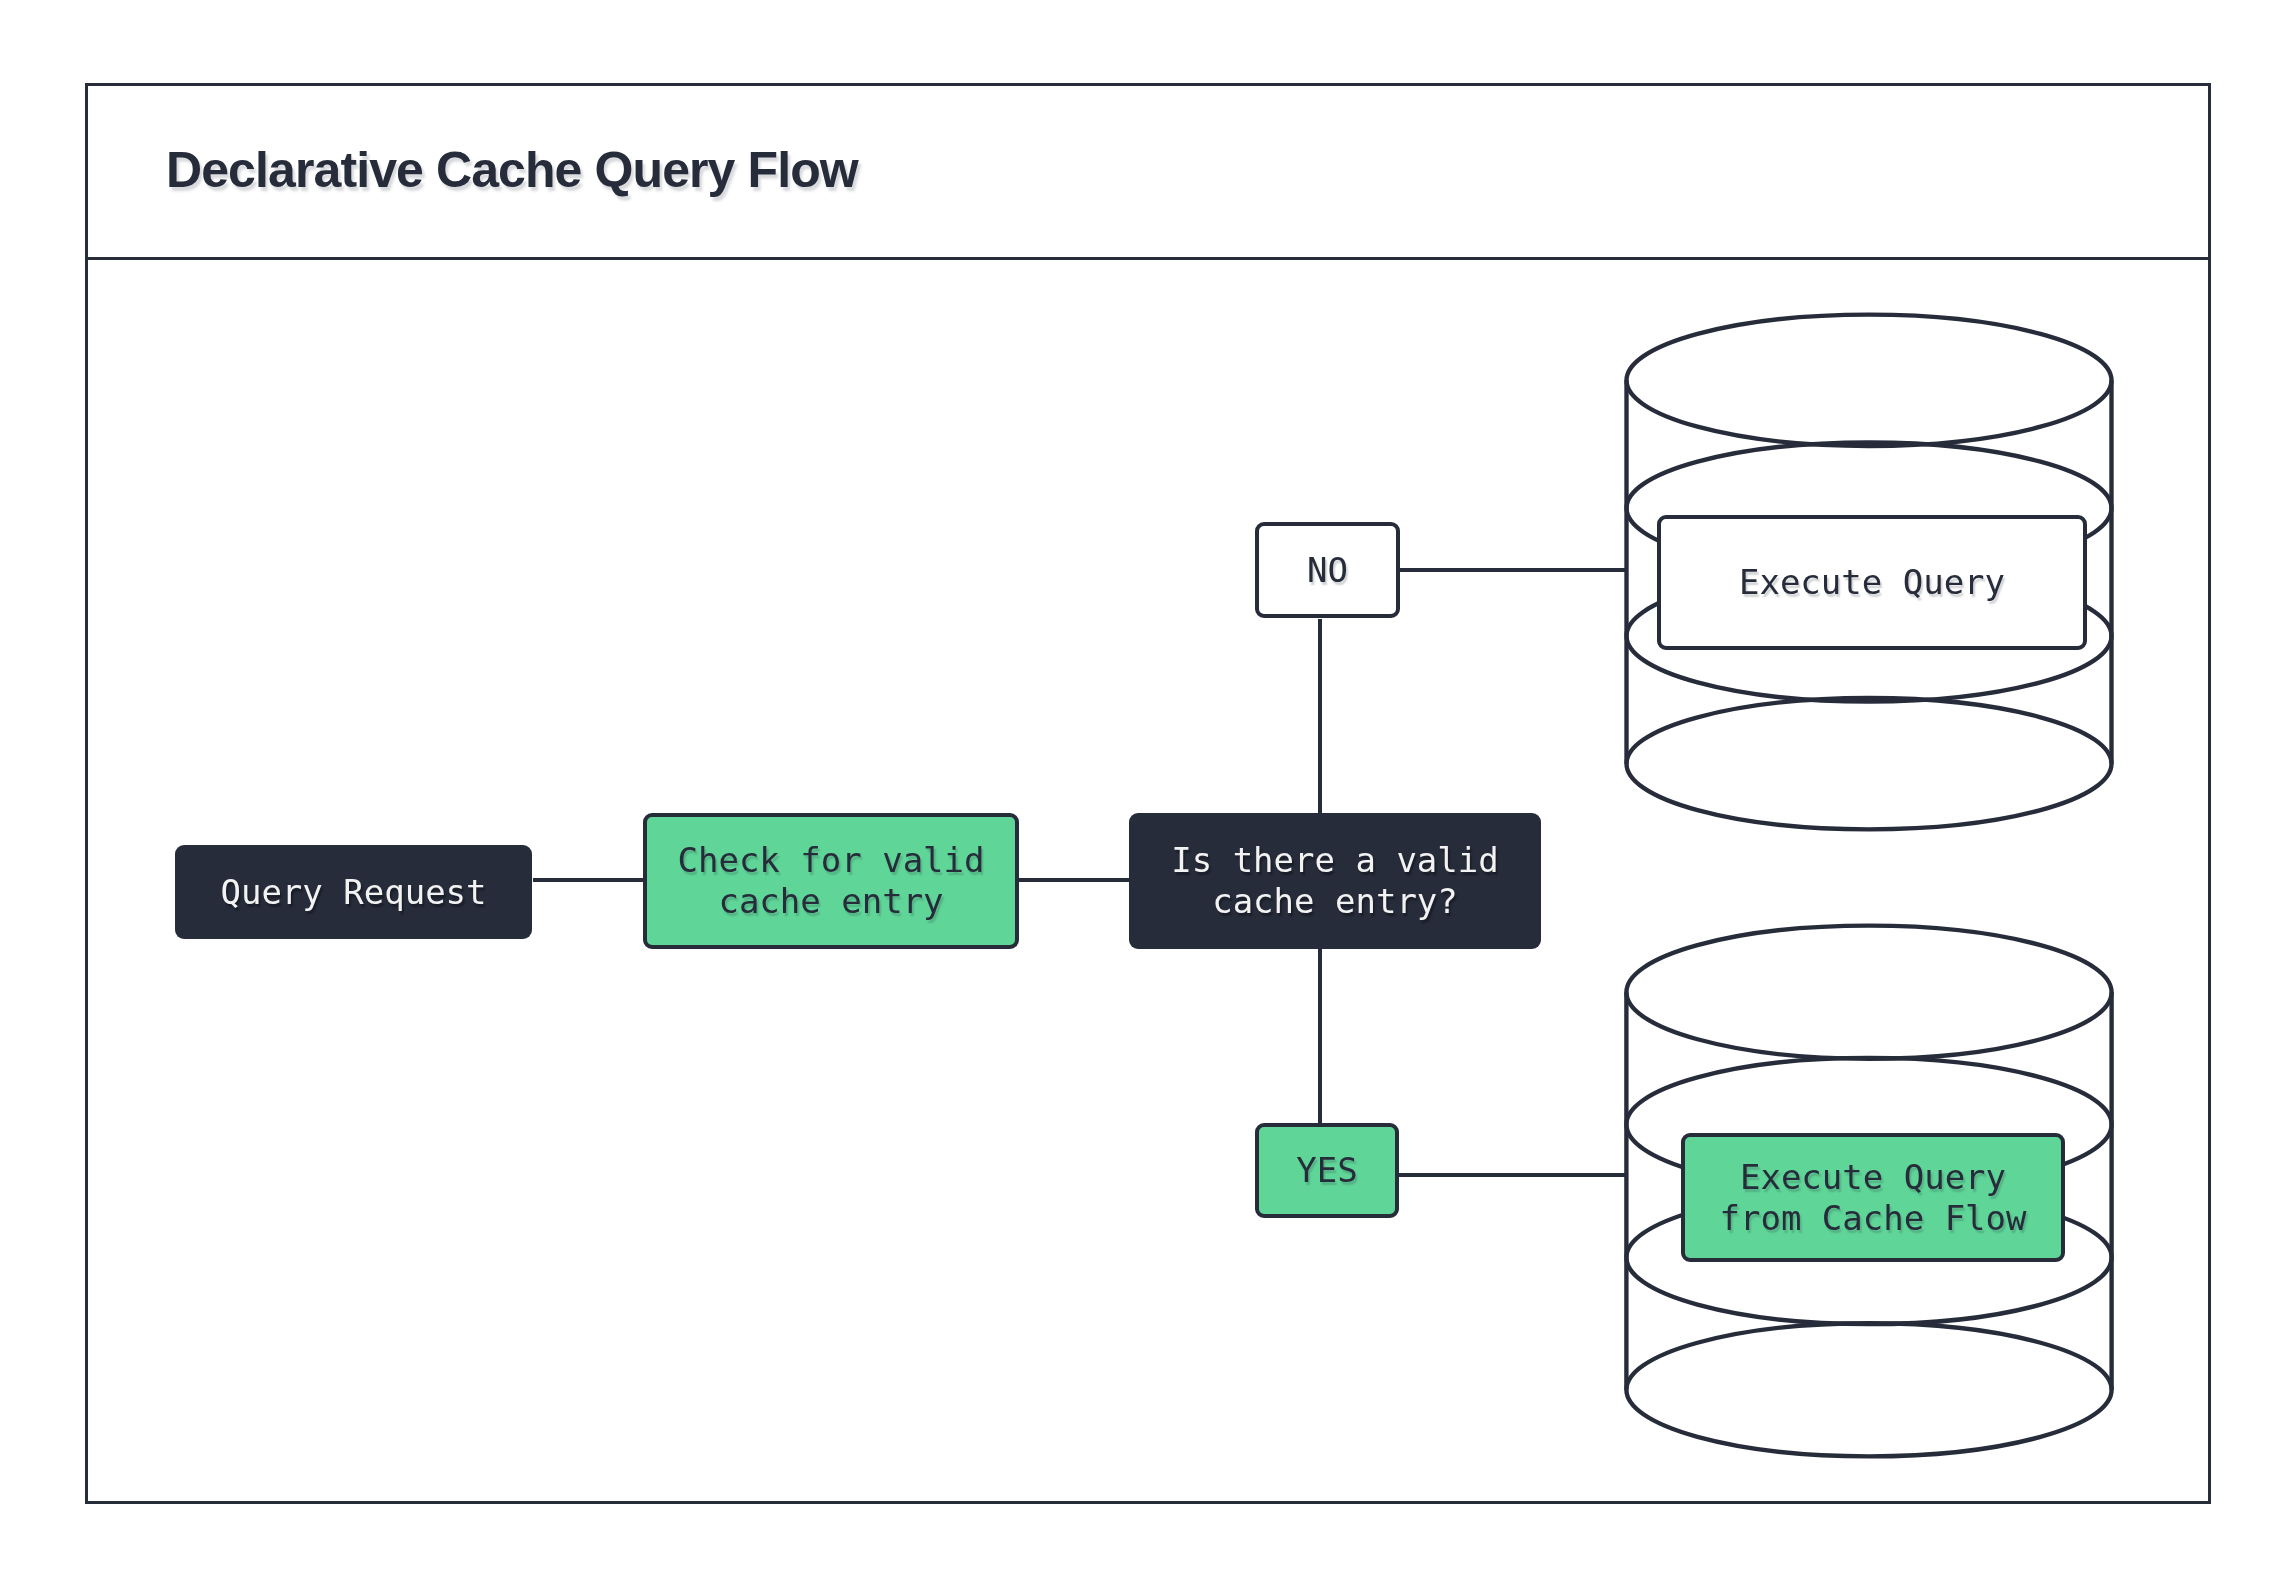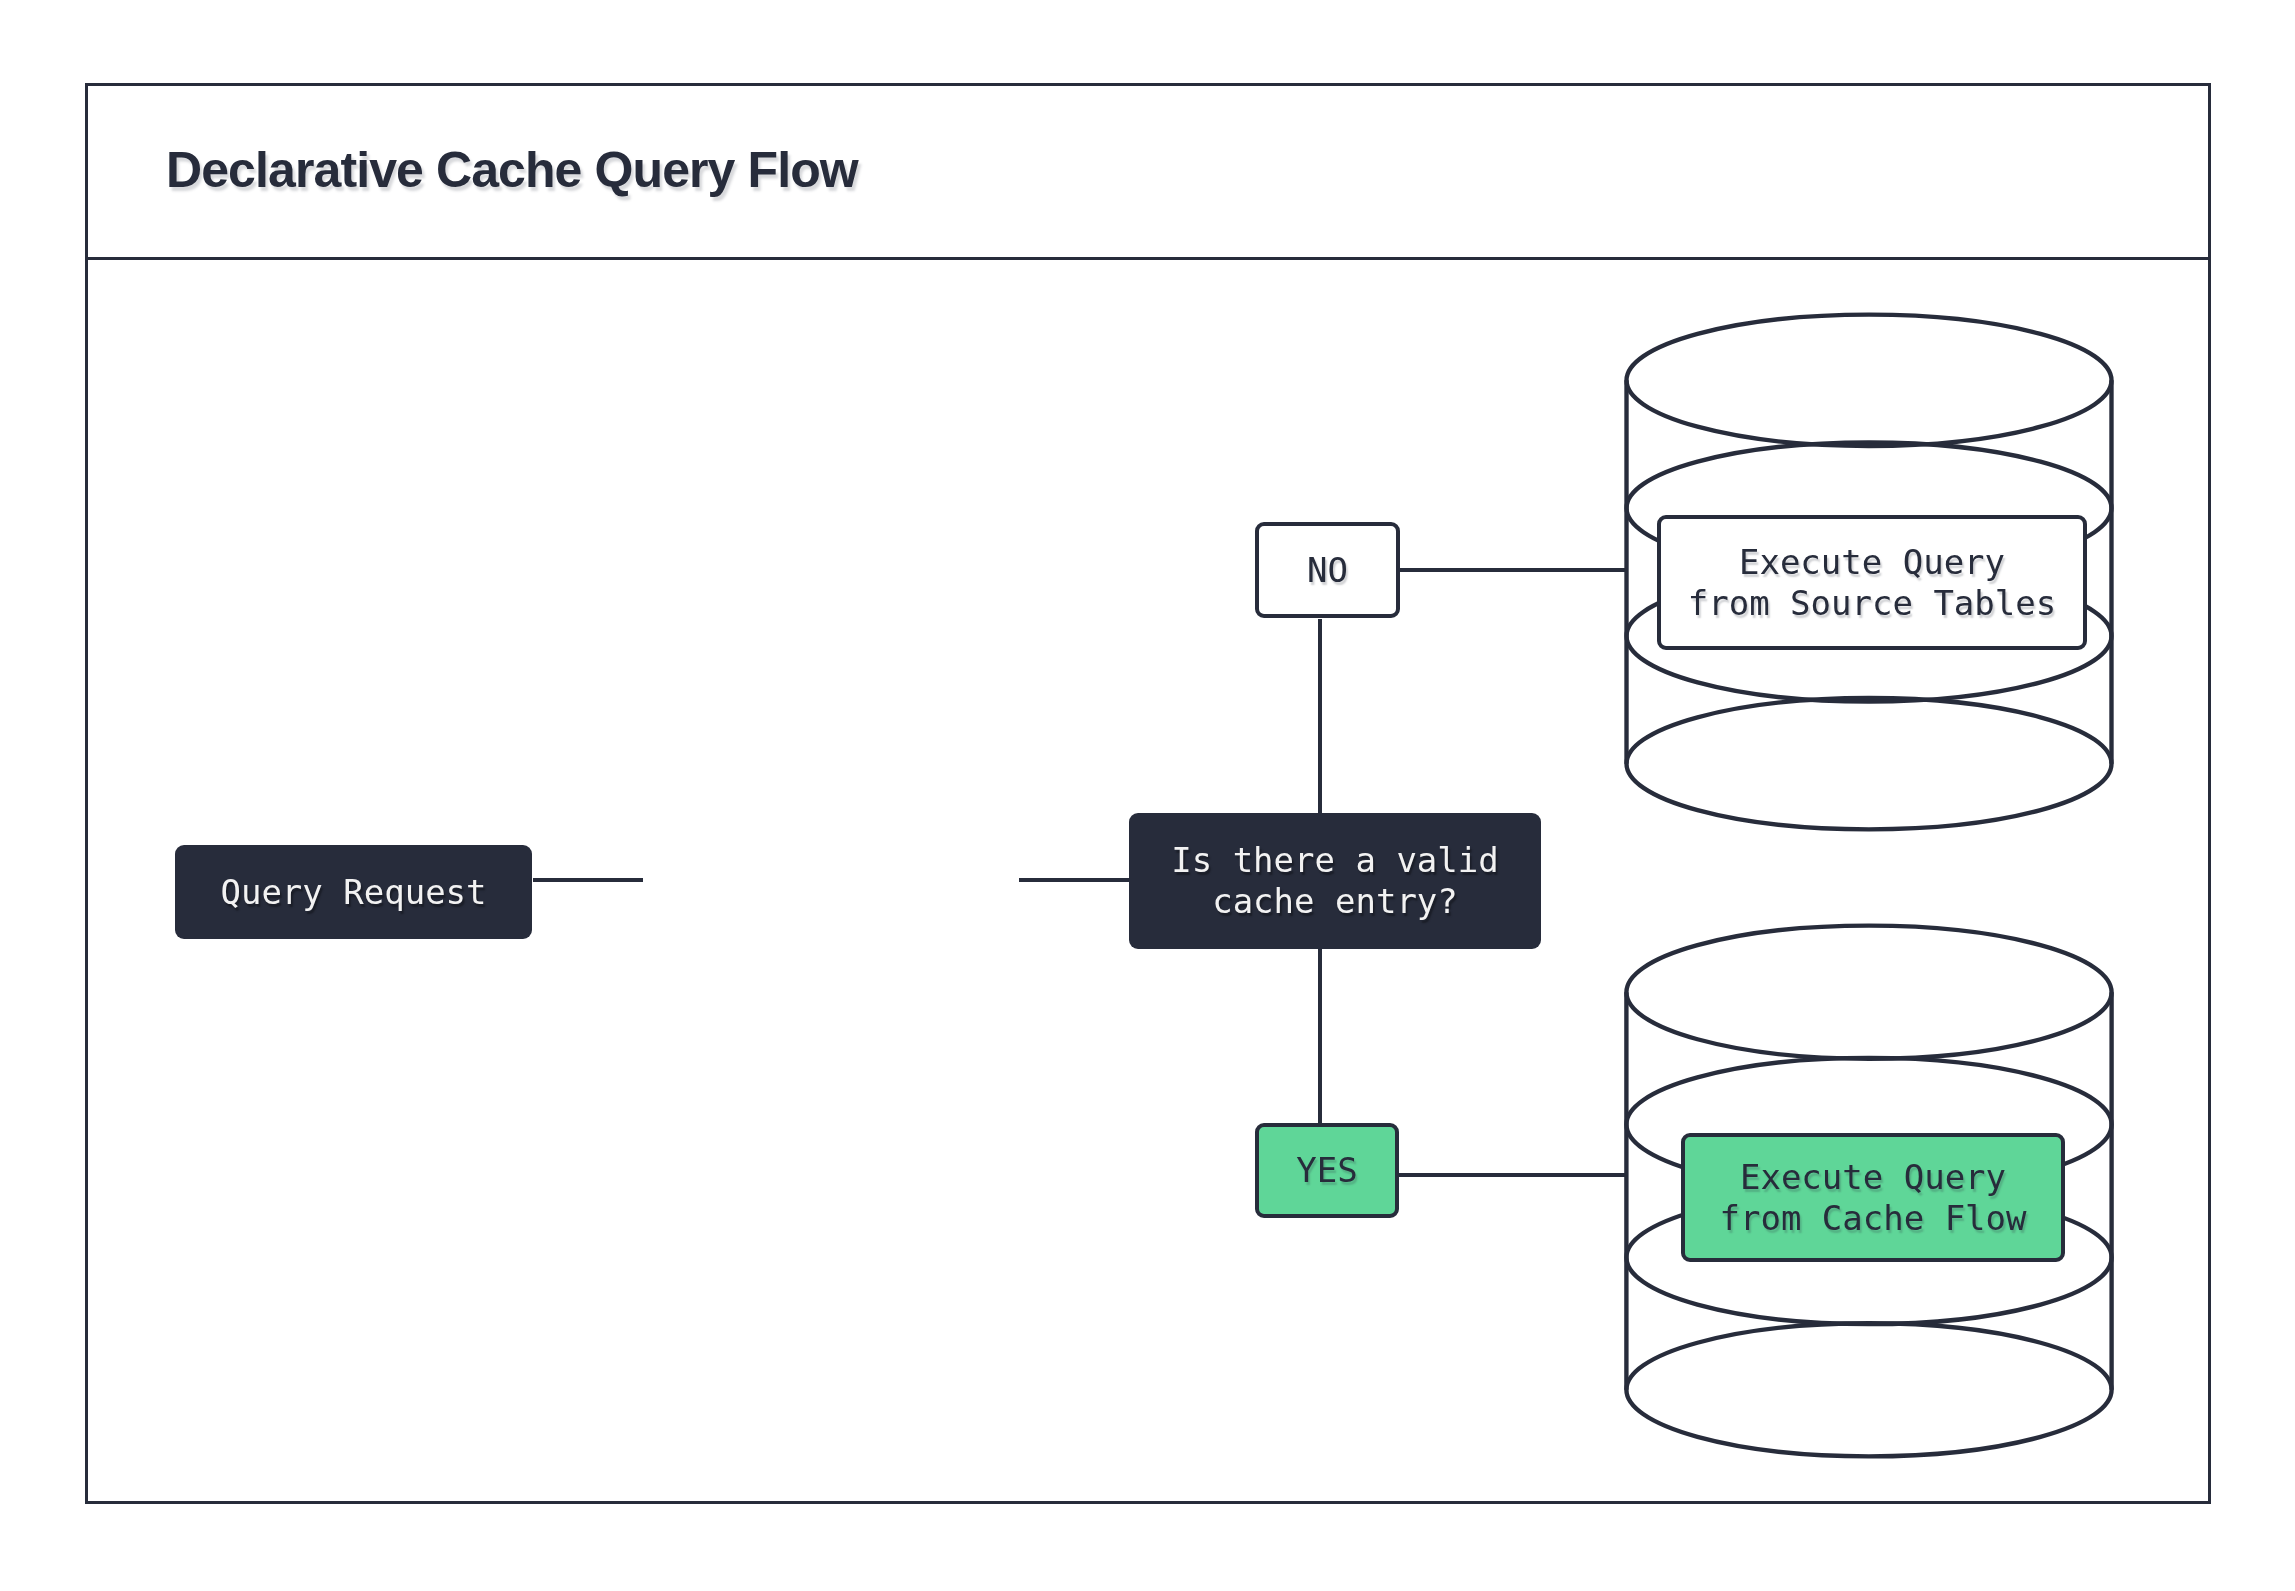--- a/index.html
+++ b/index.html
@@ -128,37 +128,40 @@
     <ellipse cx="283" cy="533" rx="277" ry="76"></ellipse>
     <ellipse cx="283" cy="382" rx="277" ry="76"></ellipse>
     <ellipse cx="283" cy="230" rx="277" ry="76"></ellipse>
     <ellipse cx="283" cy="79" rx="277" ry="76"></ellipse>
   </svg>
 
   <div class="node dark" style="left:175px; top:829px; width:357px; height:94px;margin-top:16px;">
     <span>Query Request</span>
   </div>
 
+  <div class="node green" style="left:643px; top:813px; width:376px; height:136px;">
+    <span>Check for valid</span>
+    <span>cache entry</span>
+  </div>
 
   <div class="node dark" style="left:1129px; top:813px; width:412px; height:136px;">
     <span>Is there a valid</span>
     <span>cache entry?</span>
   </div>
 
   <div class="node white" style="left:1255px; top:522px; width:145px; height:96px;">
     <span>NO</span>
   </div>
 
   <div class="node green" style="left:1255px; top:1123px; width:144px; height:95px;">
     <span>YES</span>
   </div>
 
   <div class="node white" style="left:1657px; top:515px; width:430px; height:135px;">
     <span>Execute Query</span>
-    <span>from Source Tables</span>
   </div>
 
   <div class="node green" style="left:1681px; top:1133px; width:384px; height:129px;">
     <span>Execute Query</span>
     <span>from Cache Flow</span>
   </div>
 
 </div>
 
 

